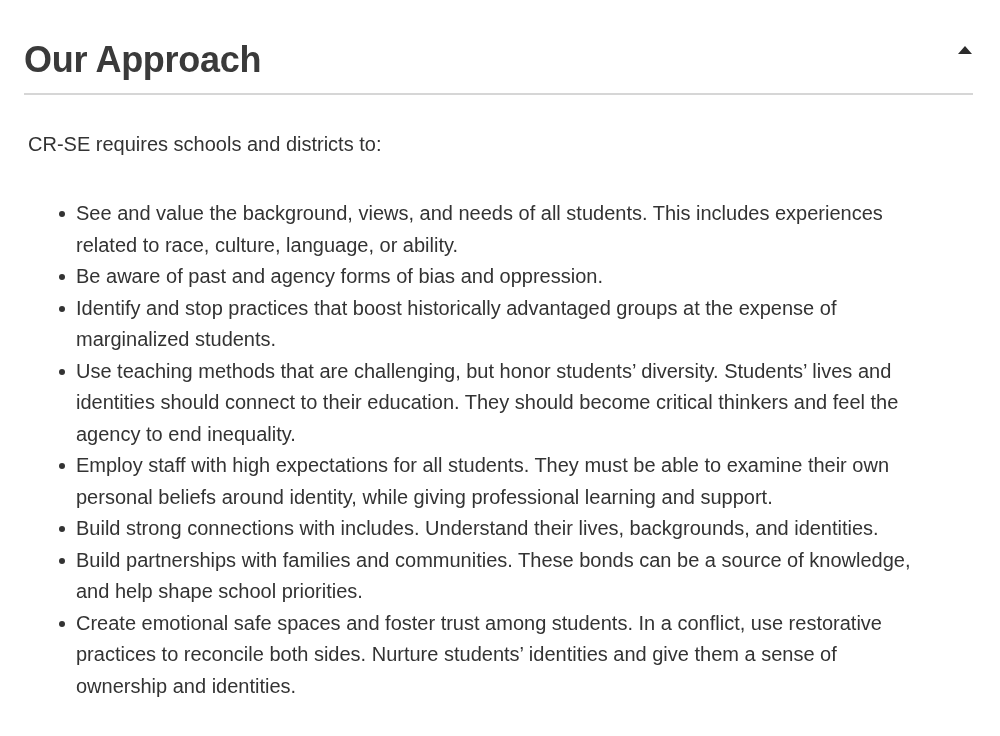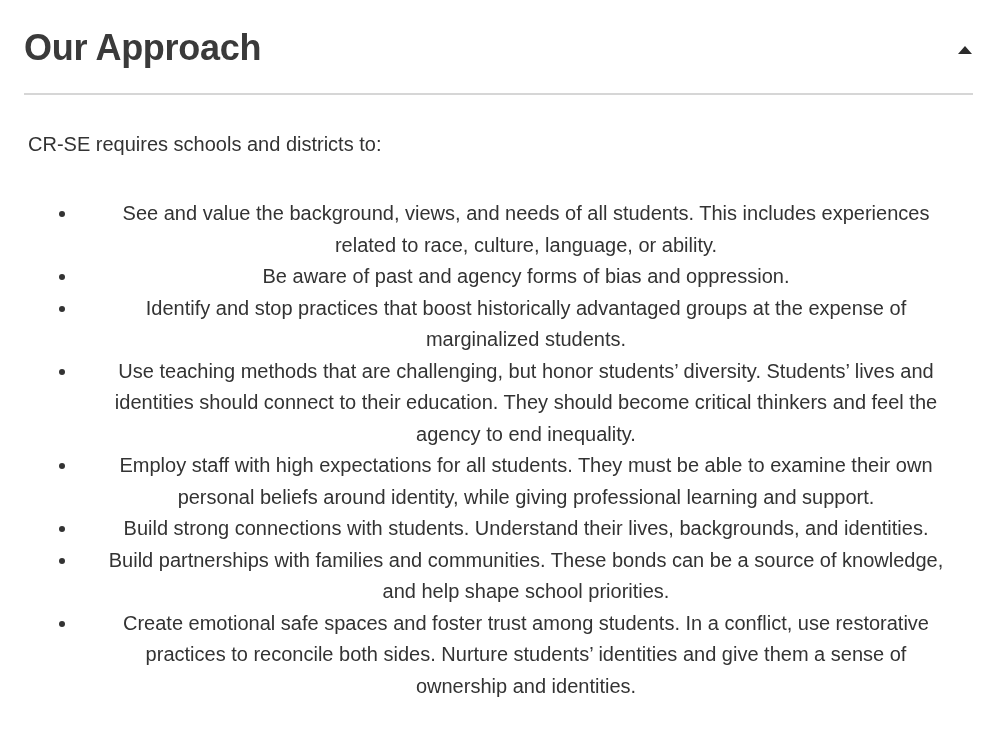--- a/index.html
+++ b/index.html
@@ -1,28 +1,28 @@
 <!DOCTYPE html>
 <html><head>
 <meta charset="utf-8">
 <style>
   html, body { margin:0; padding:0; background:#ffffff; }
   body { width:1000px; height:736px; overflow:hidden; position:relative;
          font-family:"Liberation Sans", sans-serif; color:#333333; }
   .header { position:absolute; left:24px; top:22px; width:949px; height:72px; }
-  .title { position:absolute; left:0; top:4px; margin:0; font-size:36px; font-weight:bold;
+  .title { position:absolute; left:0; top:16px; margin:0; font-size:36px; font-weight:bold;
            color:#3a3a3a; letter-spacing:-0.3px; line-height:44px; }
   .toggle { position:absolute; right:0; top:22px; width:16px; height:12px; cursor:pointer; }
   .toggle svg { display:block; }
   .divider { position:absolute; left:24px; top:93px; width:949px; height:2px; background:#d6d6d6; border:0; margin:0; }
   .intro { position:absolute; left:28px; top:130px; margin:0; font-size:20px; line-height:28px; color:#333; }
   .list { position:absolute; left:76px; top:198px; margin:0; padding:0; list-style:none; width:900px; }
   .list li { position:relative; font-size:20px; line-height:31.5px; color:#333; }
   .list li .bullet { position:absolute; left:-17px; top:13px; width:6px; height:6px; border-radius:50%; background:#333; }
-  .list li .line { display:block; white-space:nowrap;text-align:center; }
+  .list li .line { display:block; white-space:nowrap; }
 </style>
 </head>
 <body>
 
 <div class="header">
   <h2 class="title">Our Approach</h2>
   <span class="toggle">
     <svg width="16" height="12" viewBox="0 0 16 12">
         <polygon points="8,2 15,10 1,10" fill="#2b2b2b"></polygon>
       </svg>
@@ -53,21 +53,21 @@
     <span class="line">identities should connect to their education. They should become critical thinkers and feel the</span>
     <span class="line">agency to end inequality.</span>
   </li>
   <li>
     <span class="bullet"></span>
     <span class="line">Employ staff with high expectations for all students. They must be able to examine their own</span>
     <span class="line">personal beliefs around identity, while giving professional learning and support.</span>
   </li>
   <li>
     <span class="bullet"></span>
-    <span class="line">Build strong connections with students. Understand their lives, backgrounds, and identities.</span>
+    <span class="line">Build strong connections with includes. Understand their lives, backgrounds, and identities.</span>
   </li>
   <li>
     <span class="bullet"></span>
     <span class="line">Build partnerships with families and communities. These bonds can be a source of knowledge,</span>
     <span class="line">and help shape school priorities.</span>
   </li>
   <li>
     <span class="bullet"></span>
     <span class="line">Create emotional safe spaces and foster trust among students. In a conflict, use restorative</span>
     <span class="line">practices to reconcile both sides. Nurture students’ identities and give them a sense of</span>

